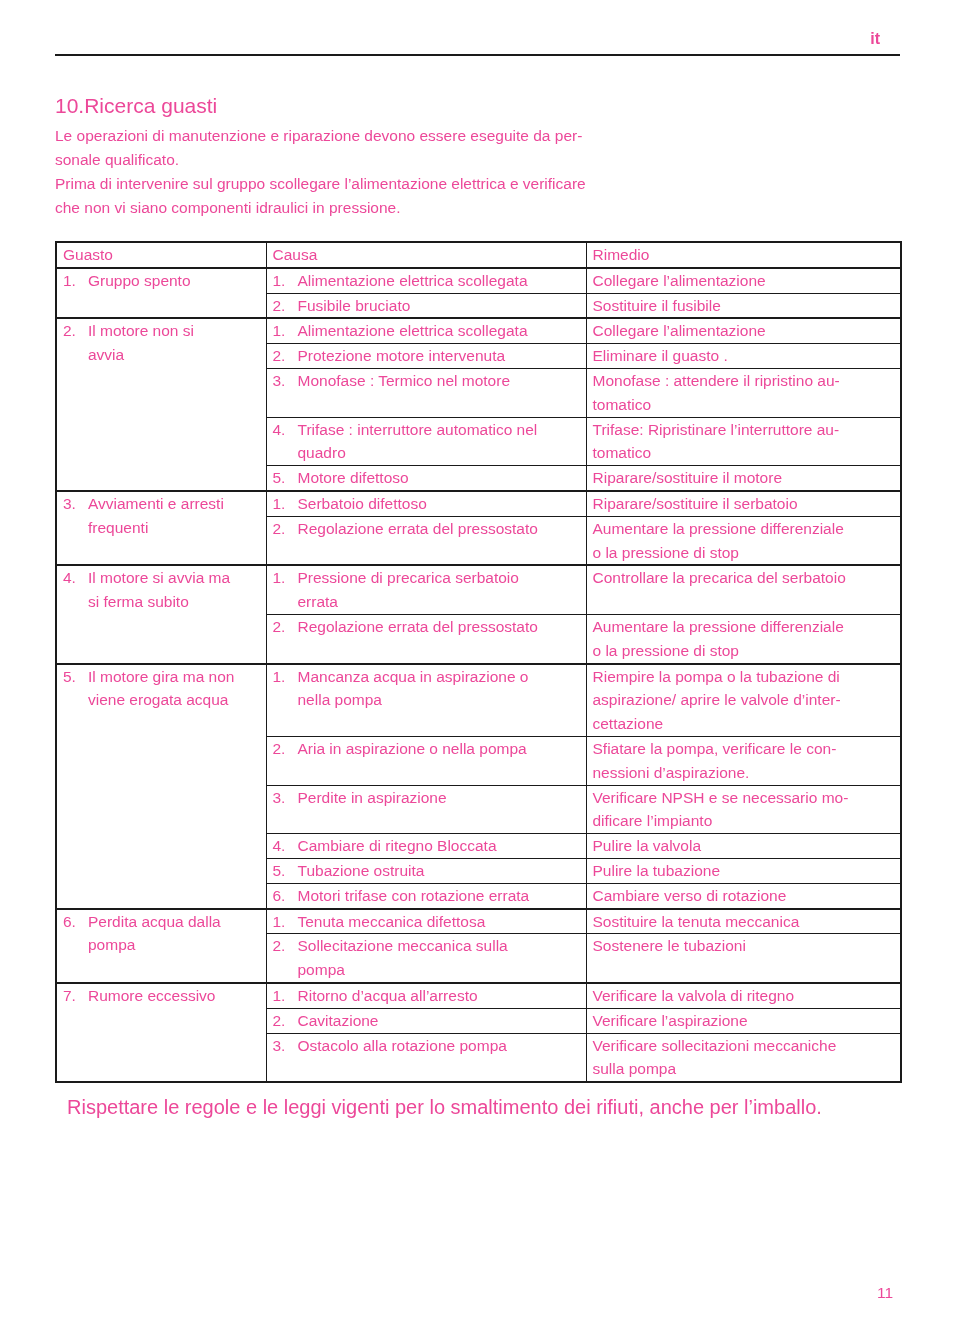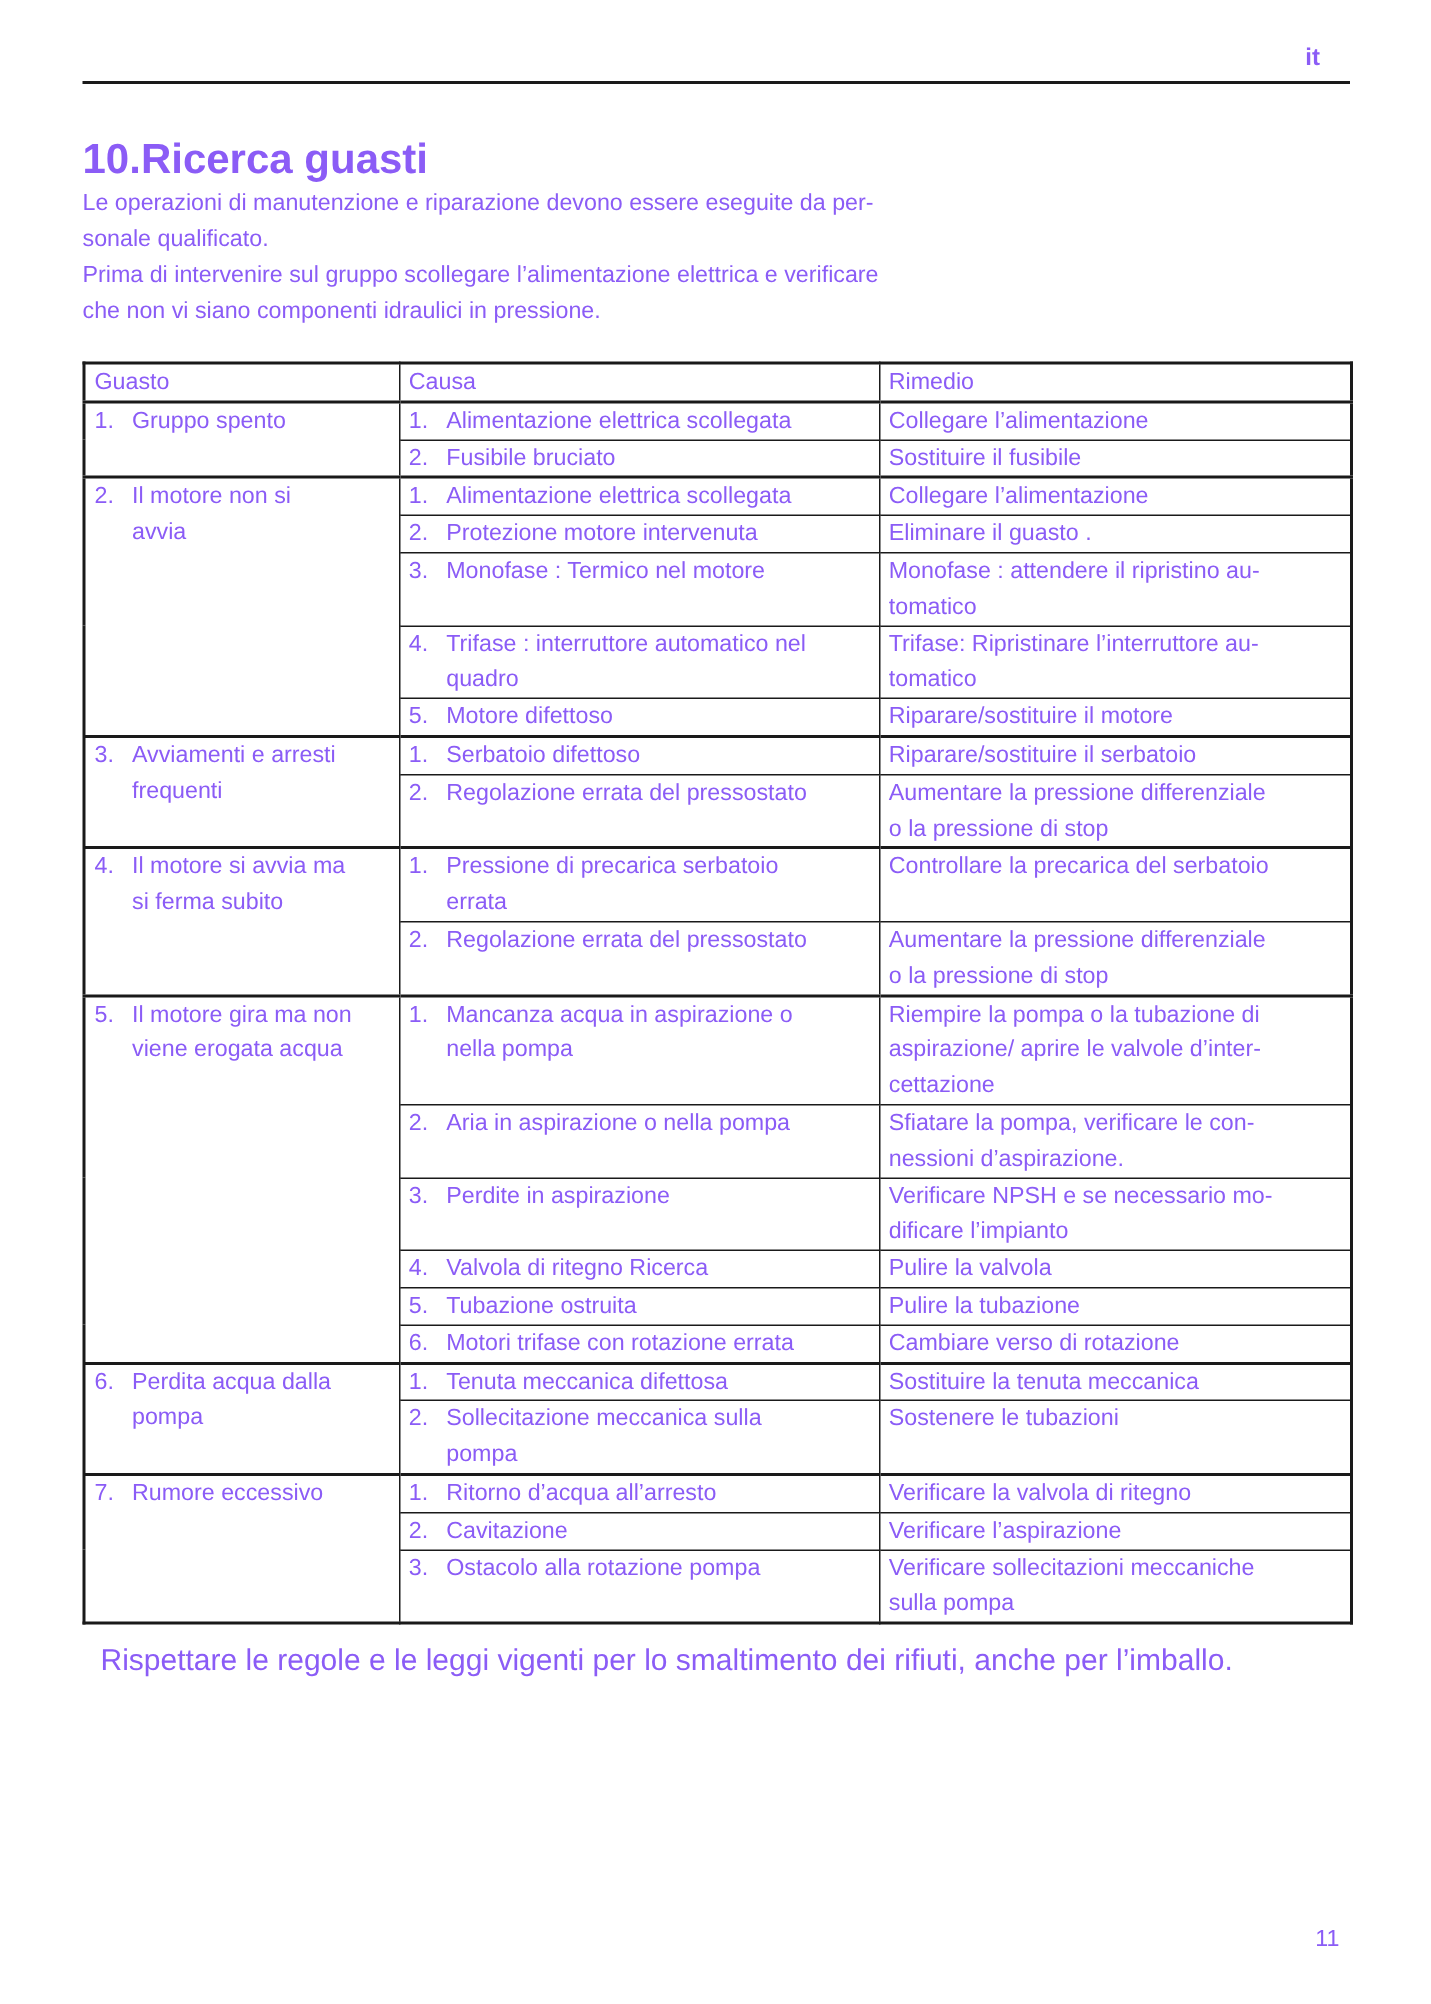--- a/index.html
+++ b/index.html
@@ -1,30 +1,30 @@
 <!DOCTYPE html>
 <html><head>
 <meta charset="utf-8">
 <style>
   html,body { margin:0; padding:0; background:#ffffff; }
   .page {
     position:relative;
     width:954px; height:1336px;
     background:#ffffff;
-    color:#8b5cf6;
+    color:#ec4899;
     font-family:"Liberation Sans","DejaVu Sans",sans-serif;
     overflow:hidden;
   }
   .content { position:absolute; left:55px; top:0; width:845px; }
 
   .top-header { padding-top:30px; text-align:right; height:16px; }
   .lang { display:inline-block; font-weight:bold; font-size:16px; line-height:16px; padding-right:20px; }
   .header-rule { margin-top:8px; border-top:2px solid #1a1a1a; height:0; }
 
-  h1.sec-title { font-size:28px; font-weight:bold; line-height:24px; margin:38px 0 8px 0; }
+  h1.sec-title { font-size:21px; font-weight:normal; line-height:24px; margin:38px 0 8px 0; }
   h2.sec-title { font-size:20.5px; font-weight:bold; line-height:24px; margin:13px 0 5px 0; }
 
   .danger-block { display:flex; margin:0; }
   .danger-left { width:218px; flex:0 0 218px; display:flex; align-items:center; height:52px; }
   .tri { margin-left:7px; line-height:0; }
   .danger-label { font-weight:bold; font-size:16.5px; margin-left:12px; letter-spacing:0.2px; }
   .danger-text {
     width:627px; font-size:15.5px; line-height:24px;
     white-space:pre-line; margin-top:-2px;
   }
@@ -288,21 +288,21 @@
             </td>
             <td>
               <div class="txt">Verificare NPSH e se necessario mo-
 dificare l’impianto</div>
             </td>
           </tr>
           <tr>
             <td>
               <div class="numline">
                 <span class="num">4.</span>
-                <div class="txt">Valvola di ritegno Ricerca</div>
+                <div class="txt">Cambiare di ritegno Bloccata</div>
               </div>
             </td>
             <td>
               <div class="txt">Pulire la valvola</div>
             </td>
           </tr>
           <tr>
             <td>
               <div class="numline">
                 <span class="num">5.</span>

